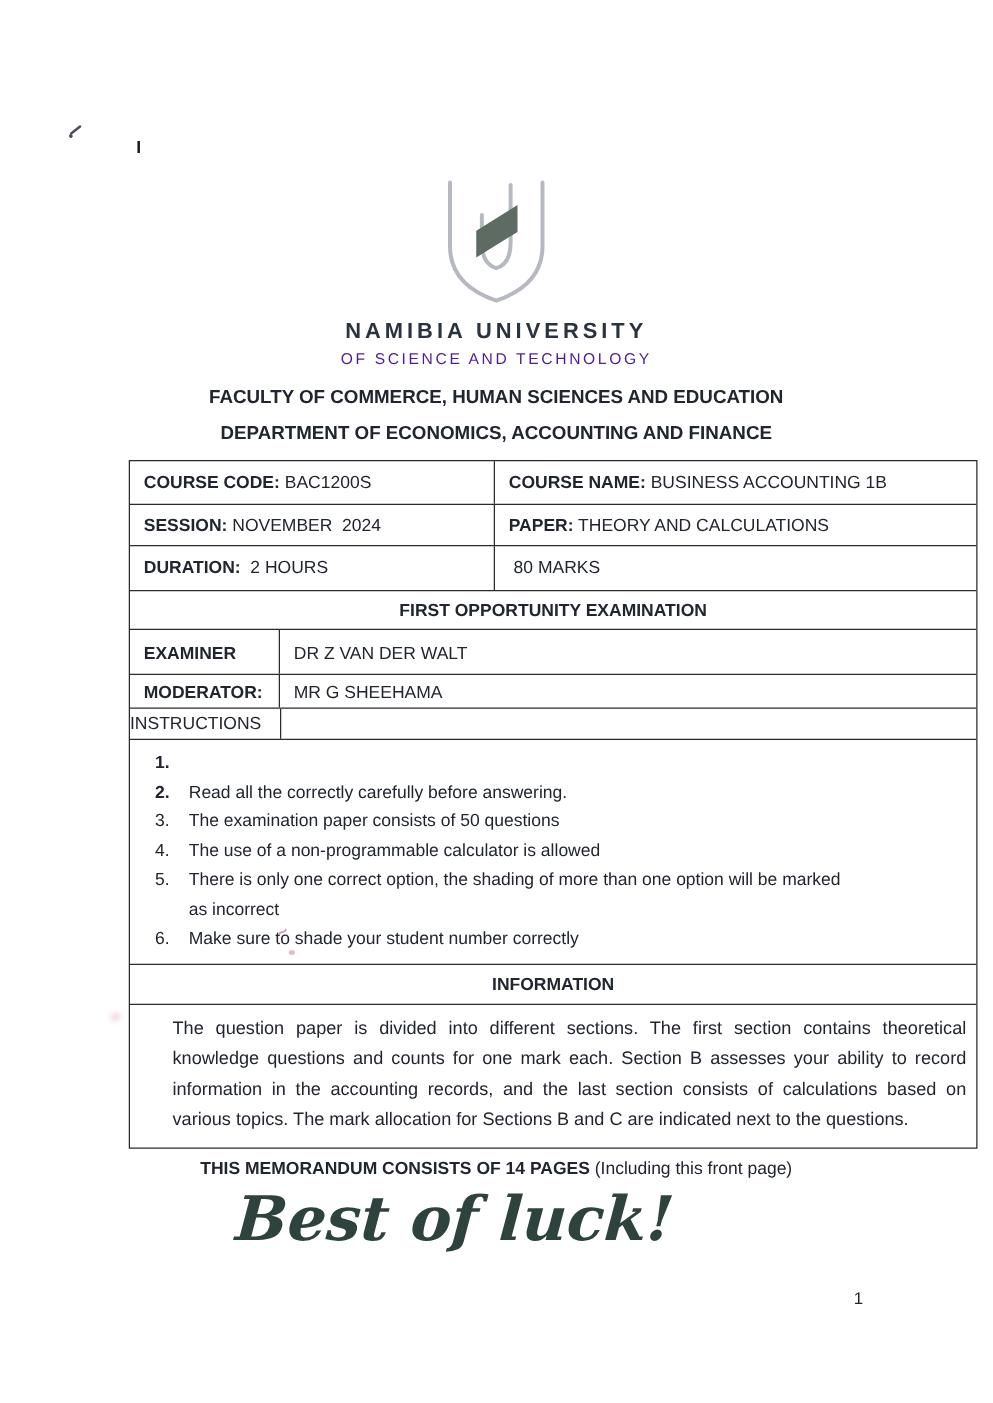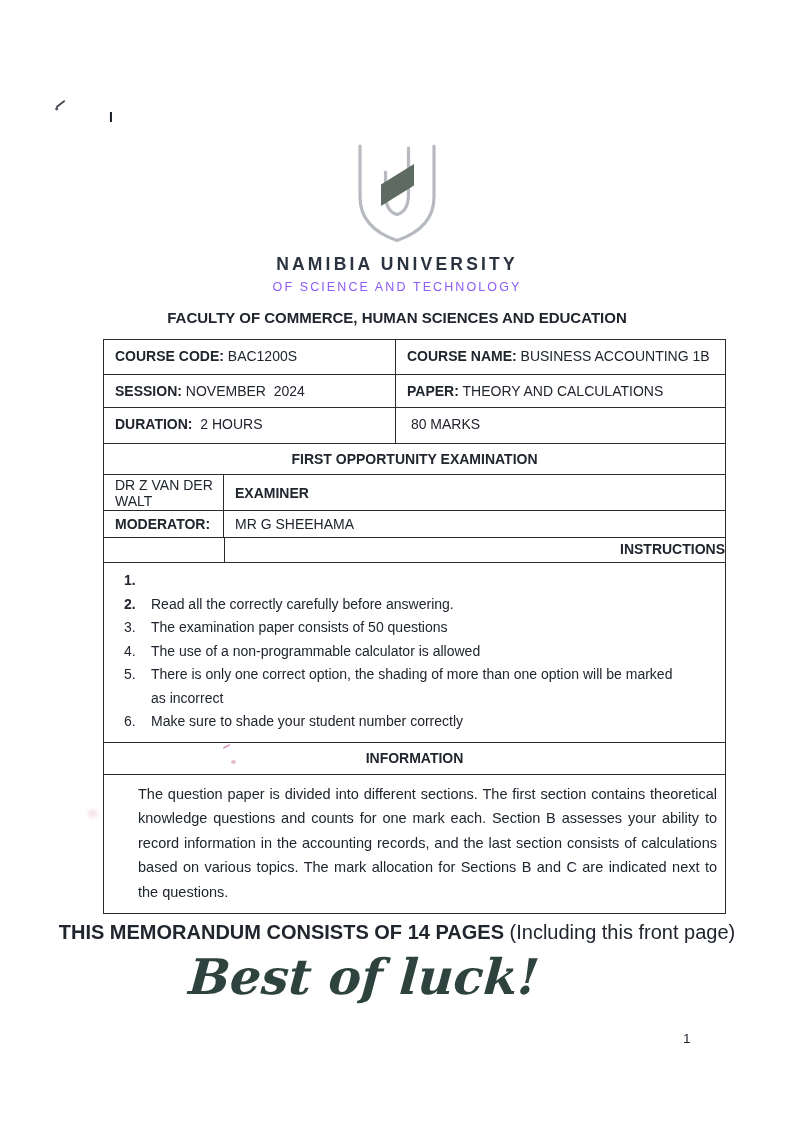--- a/index.html
+++ b/index.html
@@ -56,29 +56,29 @@
   .logo-svg .outline { fill: none; stroke: var(--logo_gray); stroke-width: 3.2; stroke-linecap: round; }
   .logo-svg .emblem { fill: var(--logo_emblem); }
   .wordmark-1 {
     margin-top: 10px; text-align: center;
     font-size: 17.5px; font-weight: bold; letter-spacing: 3.2px;
     color: #2b3340;
   }
   .wordmark-2 {
     margin-top: 5px; text-align: center;
     font-size: 12.5px; font-weight: normal; letter-spacing: 2.1px;
-    color: #8b5cf6;
+    color: #4c1d95;
   }
   
   .faculty-line { margin-top: 15px; text-align: center; font-size: 15px; font-weight: bold; }
   .dept-line    { margin-top: 12px; text-align: center; font-size: 15px; font-weight: bold; }
   
   .exam-table {
     margin: 13px 0 0 103px;
-    width: 623px;
+    width: 679px;
     border: 1.6px solid var(--border);
     font-size: 14px;
   }
   .row { display: flex; border-bottom: 1.4px solid var(--border); }
   .row:last-child { border-bottom: none; }
   .cell { padding: 8px 10px 7px 11px; }
   .val { white-space: pre-wrap; }
   .lbl { font-weight: bold; }
   .split-47 > .cell:first-child { width: 292px; border-right: 1.4px solid var(--border); }
   .split-47 > .cell:last-child  { flex: 1; }
@@ -87,32 +87,32 @@
   .r-course   { height: 35px; }
   .r-session  { height: 33px; }
   .r-duration { height: 36px; }
   .r-examtitle { height: 31px; align-items: center; justify-content: center;
                  font-weight: bold; text-align: center; }
   .r-examiner  { height: 36px; align-items: center; }
   .r-examiner .cell, .r-moderator .cell { padding-top: 0; padding-bottom: 0; display: flex; align-items: center; height: 100%; }
   .r-moderator { height: 27px; }
   .r-insthead  { position: relative; height: 25px; }
   .r-insthead .divider { position: absolute; left: 120px; top: 0; bottom: 0; width: 1.4px; background: var(--border); }
-  .r-insthead .title { width: 100%; text-align: right; font-weight: bold; line-height: 23px; }
+  .r-insthead .title { width: 100%; text-align: left; font-weight: normal; line-height: 23px; }
   .r-instbody { display: block; padding: 6px 8px 8px 20px; }
   .inst-item { display: flex; line-height: 23.5px; }
   .inst-num  { width: 27px; flex-shrink: 0; }
   .inst-num.bold { font-weight: bold; }
   .inst-text { max-width: 540px; }
   .r-infohead { height: 32px; align-items: center; justify-content: center; font-weight: bold; text-align: center; }
   .r-infohead .title { width: 100%; text-align: center; }
   .r-infobody { display: block; padding: 7px 8px 9px 8px; }
   .info-par { text-align: justify; line-height: 24.5px; font-size: 14.5px; margin-left: 26px; }
   
-  .memo-line { margin-top: 7px; text-align: center; font-size: 20px; }
+  .memo-line { margin-top: 7px; text-align: center; font-size: 14px; }
   .memo-line .bold { font-weight: bold; }
   .memo-line .note { white-space: pre-wrap; }
   .wish-script {
     margin-top: 4px; padding-right: 66px; text-align: center;
     font-family: "DejaVu Serif", serif; font-style: italic; font-weight: bold;
     font-size: 49px; color: var(--script);
     transform: skewX(-4deg);
   }
   .page-number { position: absolute; left: 683px; top: 1031px; font-size: 13.5px; }
 </style>
@@ -126,20 +126,21 @@
 
   <svg class="logo-svg" width="90" height="101" viewBox="0 0 90 101">
     <path class="outline" d="M 8 3 L 8 54 C 8 77 23 90 45 97.5 C 67 90 82 77 82 54 L 82 3"></path>
     <path class="outline" d="M 33.5 29 L 33.5 51 C 33.5 63 38 69.5 45 71.5 C 52 69.5 56.5 63 56.5 51 L 56.5 5"></path>
     <polygon class="emblem" points="29,63 29,41.5 62,21 62,42.5"></polygon>
   </svg>
   <div class="wordmark-1">NAMIBIA UNIVERSITY</div>
   <div class="wordmark-2">OF SCIENCE AND TECHNOLOGY</div>
 
   <div class="faculty-line">FACULTY OF COMMERCE, HUMAN SCIENCES AND EDUCATION</div>
+  <div class="dept-line">DEPARTMENT OF ECONOMICS, ACCOUNTING AND FINANCE</div>
 
   <div class="exam-table">
 
     <div class="row split-47 r-course">
       <div class="cell">
         <span class="lbl">COURSE CODE:</span><span class="val"> BAC1200S</span>
       </div>
       <div class="cell">
         <span class="lbl">COURSE NAME:</span><span class="val"> BUSINESS ACCOUNTING 1B</span>
       </div>
@@ -162,24 +163,24 @@
         <span class="val"> 80 MARKS</span>
       </div>
     </div>
 
     <div class="row r-examtitle">
       <span>FIRST OPPORTUNITY EXAMINATION</span>
     </div>
 
     <div class="row split-20 r-examiner">
       <div class="cell">
+        <span class="lbl">EXAMINER</span>
+      </div>
+      <div class="cell">
         <span>DR Z VAN DER WALT</span>
-      </div>
-      <div class="cell">
-        <span class="lbl">EXAMINER</span>
       </div>
     </div>
 
     <div class="row split-20 r-moderator">
       <div class="cell">
         <span class="lbl">MODERATOR:</span>
       </div>
       <div class="cell">
         <span>MR G SHEEHAMA</span>
       </div>

